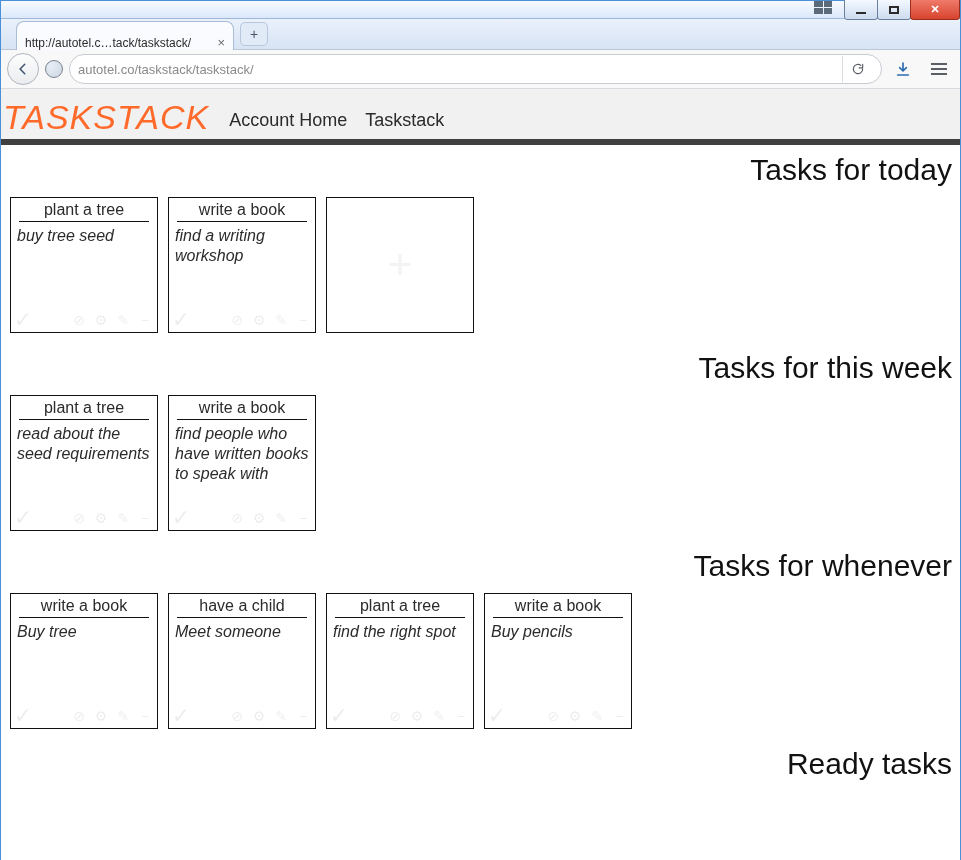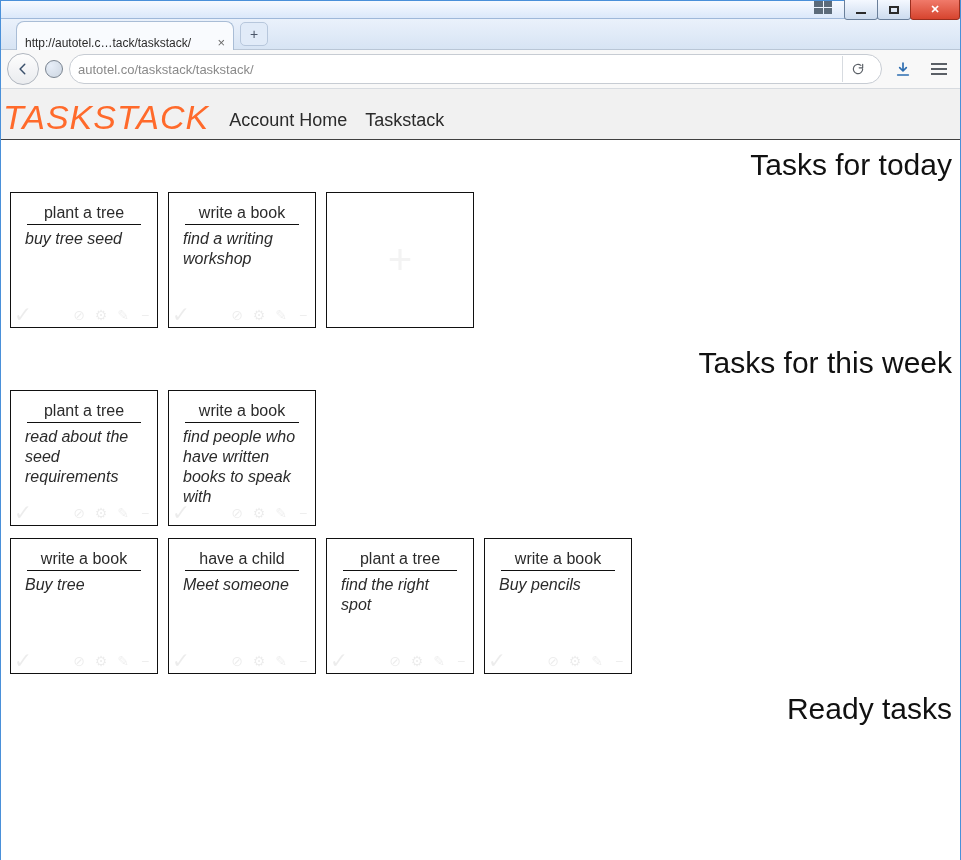--- a/index.html
+++ b/index.html
@@ -22,28 +22,28 @@
   .globe{width:16px;height:16px;border-radius:50%;border:1px solid #7a8490;display:inline-block;background:radial-gradient(circle at 30% 30%,#e7eef8,#cdd6e1);}
   .url-bar{flex:1;height:28px;border:1px solid #c7ccd3;border-radius:15px;background:#fff;display:flex;align-items:center;padding:0 8px;font-size:13px;color:#4a4a4a;}
   .url-bar .grey{color:#8a8a8a;}
   .url-refresh{width:30px;height:26px;display:flex;align-items:center;justify-content:center;border-left:1px solid #d7dbe0;color:#555;margin-left:auto;}
   .tb-btn{width:30px;height:30px;display:flex;align-items:center;justify-content:center;border-radius:3px;color:#2b6cb0;}
   .tb-btn.menu{color:#5a5f66;}
   .menu-lines{width:16px;height:12px;display:flex;flex-direction:column;justify-content:space-between;}
   .menu-lines span{height:2px;background:#5a5f66;display:block;}
 
   .page{height:calc(860px - 17px - 30px - 38px - 2px);overflow:auto;background:#fff;position:relative;}
-  .app-header{height:50px;background:#f1f1f1;border-bottom:1px solid #404040;display:flex;align-items:flex-end;}
+  .app-header{height:50px;background:#f1f1f1;border-bottom:6px solid #404040;display:flex;align-items:flex-end;}
   .logo{font-style:italic;font-weight:500;font-size:34px;color:#ff6a2b;letter-spacing:1px;padding:2px 2px 2px 2px;font-family:"Segoe UI",Arial,sans-serif;}
   .app-nav{display:flex;gap:18px;padding:0 18px 8px 18px;font-size:18px;color:#2b2b2b;}
   .app-nav a{color:#2b2b2b;text-decoration:none;}
 
   .section-title{font-size:30px;font-weight:400;text-align:right;padding:8px 8px 8px 14px;color:#111;}
   .cards-row{display:flex;gap:10px;padding:2px 0 10px 9px;flex-wrap:wrap;}
-  .card{width:148px;height:136px;border:1px solid #111;position:relative;padding:8px;box-sizing:border-box;background:#fff;}
+  .card{width:148px;height:136px;border:1px solid #111;position:relative;padding:0;box-sizing:border-box;background:#fff;}
   .card .goal{text-align:center;font-size:16px;color:#2b2b2b;padding:3px 0 2px 0;margin:0 8px;border-bottom:1px solid #111;}
   .card .task{font-size:16px;color:#2b2b2b;padding:4px 6px 0 6px;line-height:1.25;font-style:italic;}
   .card.add{display:flex;align-items:center;justify-content:center;}
   .plus{font-size:42px;color:#f3f3f3;font-weight:300;line-height:1;}
   .card-actions{position:absolute;left:4px;bottom:4px;right:4px;display:flex;justify-content:flex-end;gap:6px;opacity:0.07;}
   .card-actions .ic{width:16px;height:16px;display:inline-flex;align-items:center;justify-content:center;font-size:14px;color:#000;}
   .card-actions .chk{position:absolute;left:0;bottom:0;font-size:22px;}
 
   
   .page::-webkit-scrollbar{width:16px;}
@@ -164,20 +164,21 @@
         <div class="card-actions">
           <span class="ic chk">✓</span>
           <span class="ic">⊘</span>
           <span class="ic">⚙</span>
           <span class="ic">✎</span>
           <span class="ic">−</span>
         </div>
       </div>
     </div>
 
+    <div class="section-title">Tasks for whenever</div>
     <div class="cards-row">
       <div class="card">
         <div class="goal">write a book</div>
         <div class="task">Buy tree</div>
         <div class="card-actions">
           <span class="ic chk">✓</span>
           <span class="ic">⊘</span>
           <span class="ic">⚙</span>
           <span class="ic">✎</span>
           <span class="ic">−</span>

